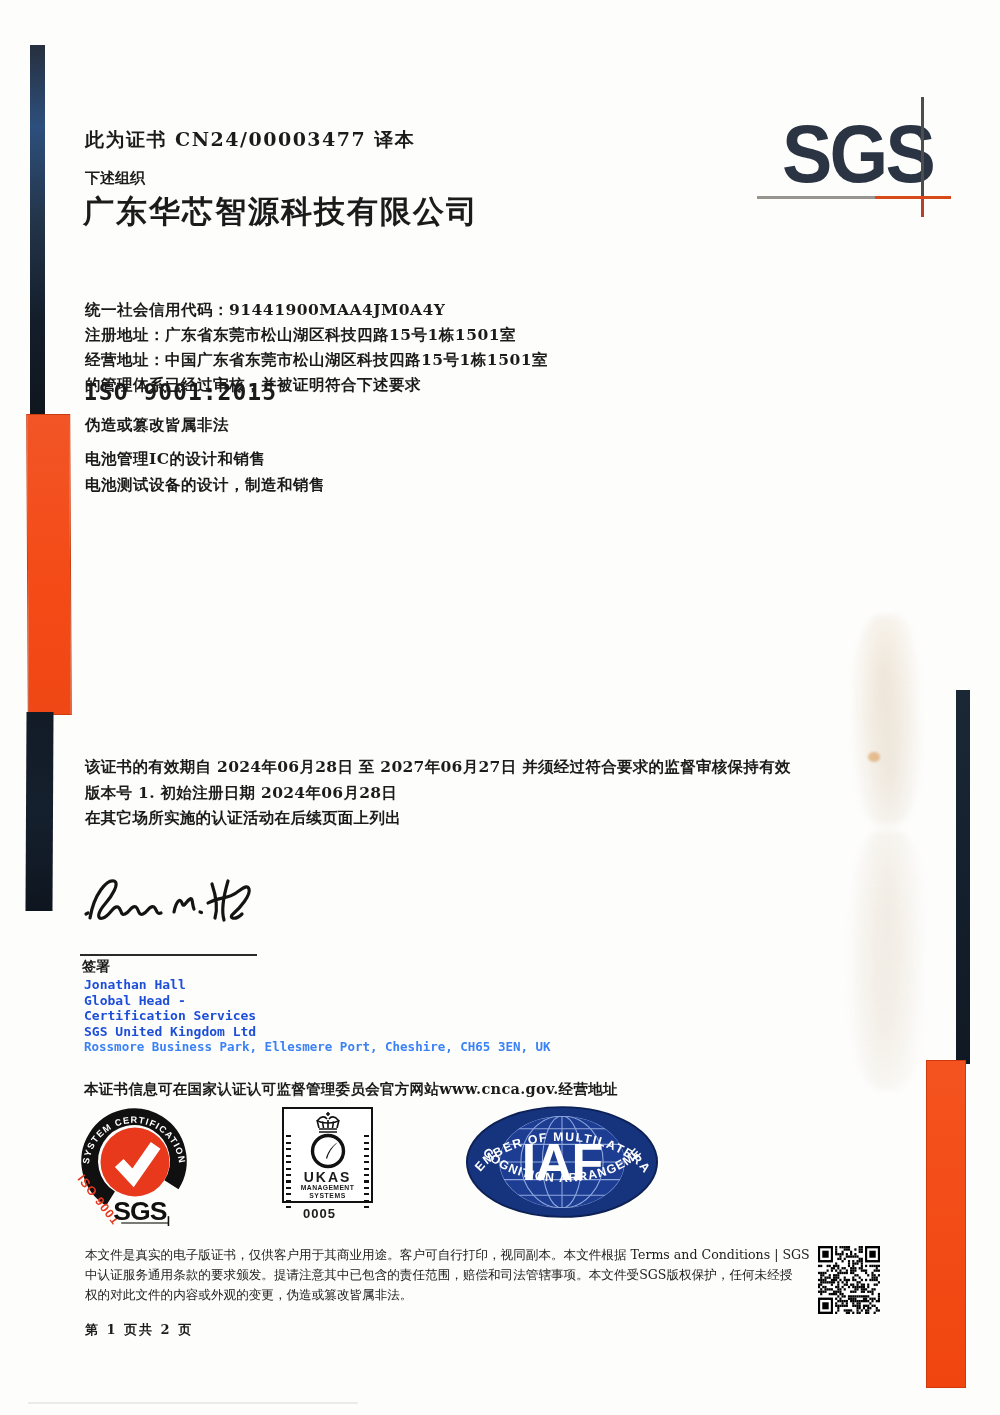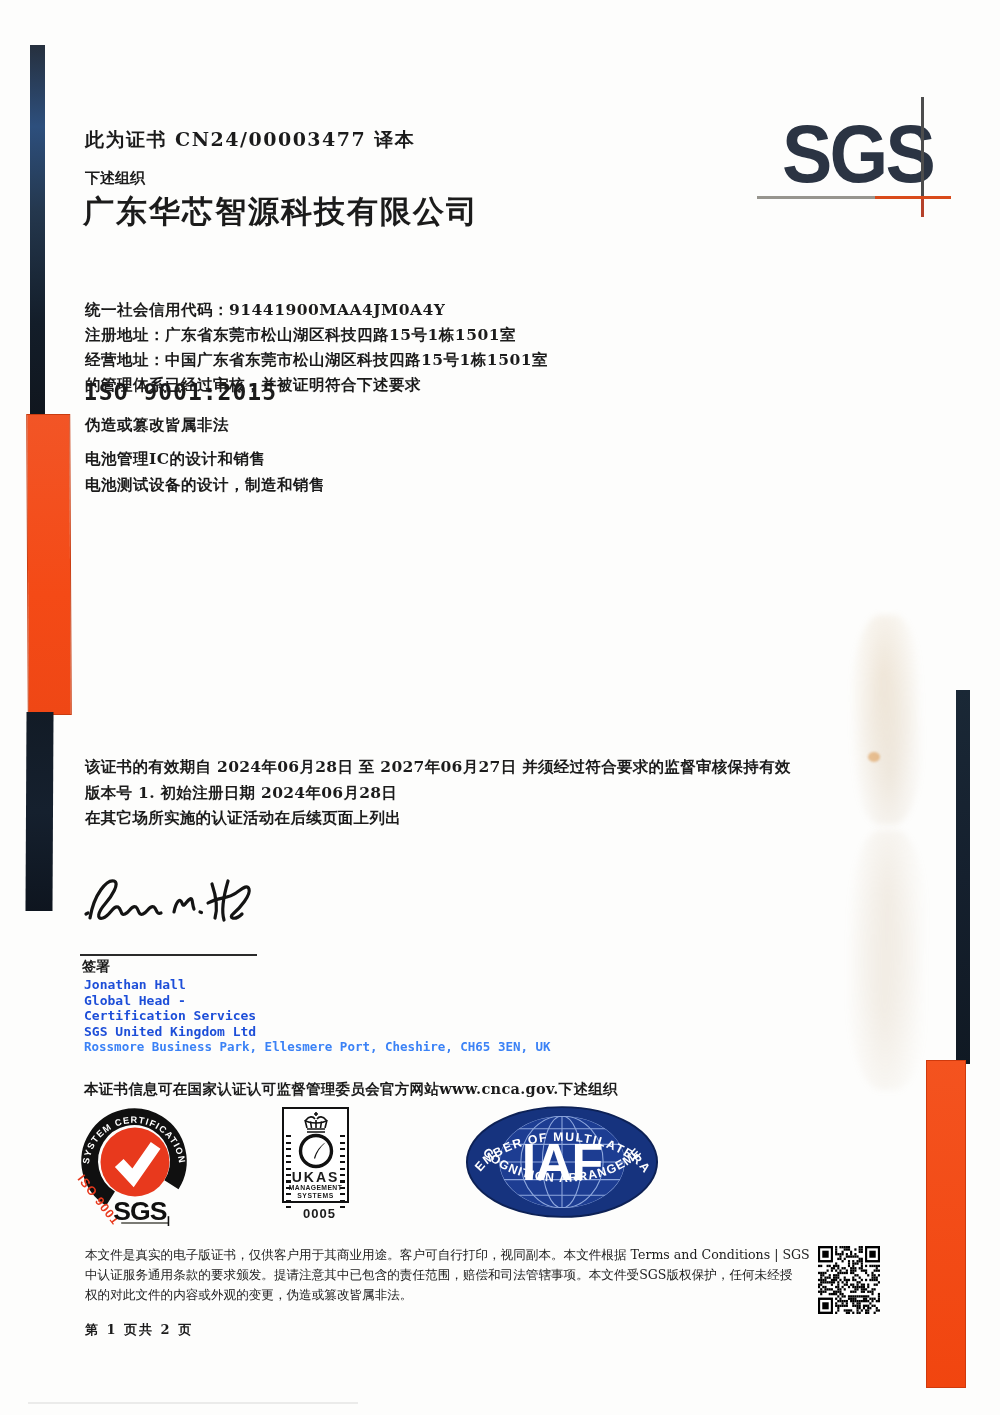--- a/index.html
+++ b/index.html
@@ -58,21 +58,21 @@
   #sig-rule{left:80px;top:954px;width:177px;height:2px;background:#2a2a2a;}
   #sig-label{left:82px;top:958px;font-size:14px;font-weight:600;}
   #sig-block{left:84px;top:977px;font-size:13px;line-height:15.5px;font-weight:bold;color:#1d4ed8;}
   #sig-addr{left:84px;top:1039px;font-size:12.5px;line-height:16px;font-weight:bold;color:#3b82f6;}
   #verify-line{left:84px;top:1080px;font-size:14.5px;font-weight:700;letter-spacing:.3px;}
   #footer{left:85px;top:1245px;width:732px;font-size:12.6px;font-weight:400;line-height:20px;}
   #page-num{left:85px;top:1321px;font-size:13px;font-weight:700;letter-spacing:2px;}
 
   
   #sgs-seal{left:70px;top:1100px;}
-  #ukas{left:282px;top:1107px;width:67px;height:96px;border:2.5px solid #111;background:#fff;box-sizing:border-box;}
+  #ukas{left:282px;top:1107px;width:91px;height:96px;border:2.5px solid #111;background:#fff;box-sizing:border-box;}
   .ukas-ticks{position:absolute;top:26px;width:5px;height:78px;
     background:repeating-linear-gradient(180deg,#111 0 2px,transparent 2px 6.5px);}
   #ukas-ticks-l{left:2px;} #ukas-ticks-r{right:2px;}
   #ukas-crown{position:absolute;left:50%;top:2px;transform:translateX(-50%);}
   #ukas-check{position:absolute;left:50%;top:24px;transform:translateX(-50%);}
   #ukas-t1{position:absolute;left:0;right:0;top:60px;text-align:center;
     font-family:"Liberation Sans",sans-serif;font-weight:bold;font-size:14px;letter-spacing:2px;}
   #ukas-t2{position:absolute;left:0;right:0;top:75px;text-align:center;
     font-family:"Liberation Sans",sans-serif;font-weight:bold;font-size:6.8px;letter-spacing:.4px;}
   #ukas-t3{position:absolute;left:0;right:0;top:83px;text-align:center;
@@ -143,21 +143,21 @@
   <div class="abs mono" id="sig-block">
     <div>Jonathan Hall</div>
     <div>Global Head -</div>
     <div>Certification Services</div>
     <div>SGS United Kingdom Ltd</div>
   </div>
   <div class="abs mono" id="sig-addr">
     <div>Rossmore Business Park, Ellesmere Port, Cheshire, CH65 3EN, UK</div>
   </div>
 
-  <div class="abs" id="verify-line">本证书信息可在国家认证认可监督管理委员会官方网站www.cnca.gov.下述组织</div>
+  <div class="abs" id="verify-line">本证书信息可在国家认证认可监督管理委员会官方网站www.cnca.gov.经营地址</div>
 
   <svg class="abs" id="sgs-seal" width="128" height="128" viewBox="0 0 130 130">
     <defs>
       <path id="sealArc" d="M 23 88 A 46 46 0 1 1 107 88"></path>
     </defs>
     <circle cx="65" cy="62" r="45" fill="none" stroke="#101010" stroke-width="17" stroke-dasharray="212 71" transform="rotate(122 65 62)"></circle>
     <text font-family="Liberation Sans,sans-serif" font-size="9.3" font-weight="bold" fill="#ffffff" letter-spacing="1.2">
       <textPath href="#sealArc" startOffset="50%" text-anchor="middle">SYSTEM CERTIFICATION</textPath>
     </text>
     <text transform="translate(7,80) rotate(52)" font-family="Liberation Sans,sans-serif" font-size="12.5" font-weight="bold" fill="#e8391d" letter-spacing="1">ISO 9001</text>

